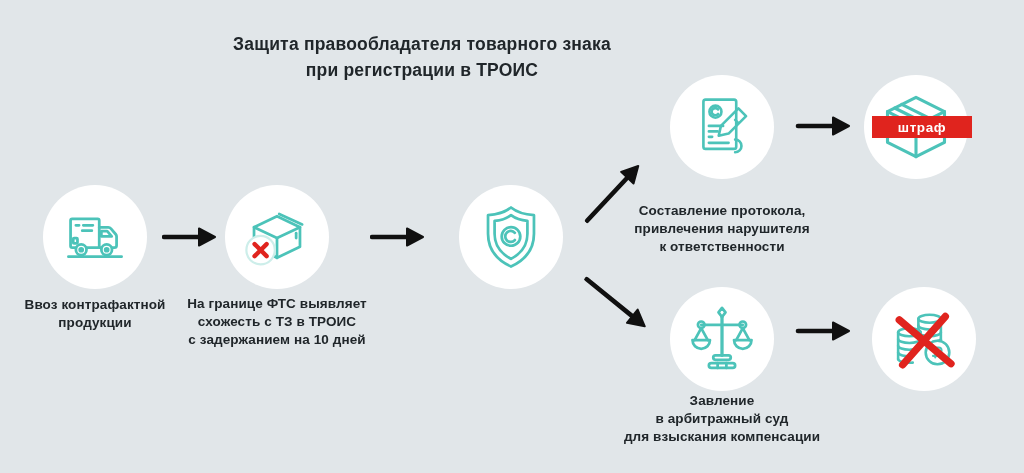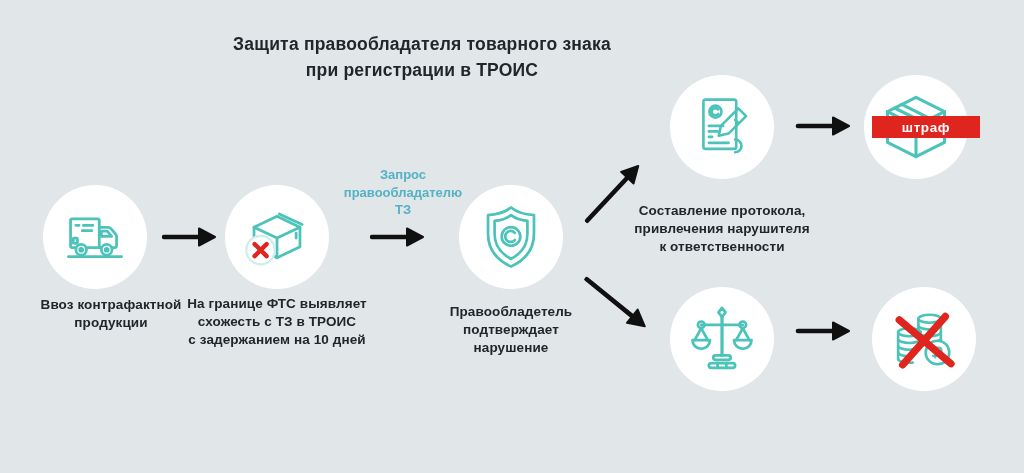--- a/index.html
+++ b/index.html
@@ -22,21 +22,21 @@
     position:absolute;text-align:center;font-weight:700;font-size:13.5px;
     line-height:1.32;color:var(--ink,#20262a);white-space:pre-line;letter-spacing:.1px;
   }
   .request-note{
     position:absolute;left:323px;top:166px;width:160px;text-align:center;
     font-weight:700;font-size:13px;line-height:1.35;color:var(--label-teal,#54b2c4);
     white-space:pre-line;
   }
   .arrow{position:absolute;}
   .fine-badge{
-    position:absolute;left:872px;top:116px;width:108px;height:22px;
+    position:absolute;left:872px;top:116px;width:100px;height:22px;
     background:var(--red,#e0241e);color:#fff;font-weight:700;font-size:13.5px;
     display:flex;align-items:center;justify-content:center;letter-spacing:.6px;
   }
   svg{display:block;}
 </style>
 </head>
 <body>
 
 <div class="stage">
 
@@ -52,21 +52,21 @@
         <path d="M36,23 h8.5 c1,0 1.9,0.4 2.5,1.1 l4.5,5.3 c0.5,0.6 0.8,1.4 0.8,2.2 V40 c0,1.1 -0.9,2 -2,2 H36"></path>
         <path d="M38,26.5 h5.5 l4.2,5 H38 z"></path>
         <circle cx="19" cy="44" r="5" fill="#fff"></circle>
         <circle cx="43" cy="44" r="5" fill="#fff"></circle>
         <circle cx="19" cy="44" r="1.4"></circle>
         <circle cx="43" cy="44" r="1.4"></circle>
         <path d="M7,50.5 H57"></path>
       </svg>
     </span>
   </div>
-  <div class="node-label" style="left:0px;top:296px;width:190px;margin-left:16px;">Ввоз контрафактной
+  <div class="node-label" style="left:0px;top:296px;width:190px;">Ввоз контрафактной
 продукции</div>
 
   <div class="arrow" style="left:162px;top:225px;">
     <svg width="56" height="24" viewBox="0 0 56 24">
       <path d="M2,12 H41" stroke="var(--arrow)" stroke-width="4.6" stroke-linecap="round" fill="none"></path>
       <path d="M37,3.5 L53,12 L37,20.5 Z" fill="var(--arrow)" stroke="var(--arrow)" stroke-width="2" stroke-linejoin="round"></path>
     </svg>
   </div>
 
   <div class="circle" style="left:225px;top:185px;">
@@ -81,44 +81,38 @@
           <circle cx="17" cy="44" r="13" fill="#fff" stroke="#cdeeea" stroke-width="2"></circle>
           <path d="M11.5,38.5 L22.5,49.5 M22.5,38.5 L11.5,49.5" stroke="var(--red)" stroke-width="4"></path>
         </g>
       </svg>
     </span>
   </div>
   <div class="node-label" style="left:167px;top:295px;width:220px;">На границе ФТС выявляет
 схожесть с ТЗ в ТРОИС
 с задержанием на 10 дней</div>
 
-  <div class="request-note">Запрос
-правообладателю
-ТЗ</div>
   <div class="arrow" style="left:370px;top:225px;">
     <svg width="56" height="24" viewBox="0 0 56 24">
       <path d="M2,12 H41" stroke="var(--arrow)" stroke-width="4.6" stroke-linecap="round" fill="none"></path>
       <path d="M37,3.5 L53,12 L37,20.5 Z" fill="var(--arrow)" stroke="var(--arrow)" stroke-width="2" stroke-linejoin="round"></path>
     </svg>
   </div>
 
   <div class="circle" style="left:459px;top:185px;">
     <span>
       <svg width="70" height="70" viewBox="0 0 64 64" fill="none" stroke="var(--teal)" stroke-width="2.5" stroke-linecap="round" stroke-linejoin="round">
         <path d="M32,5 C37,9 45,11.5 53,12 V29 C53,44 44,53.5 32,59 C20,53.5 11,44 11,29 V12 C19,11.5 27,9 32,5 Z"></path>
         <path d="M32,12 C36,15 41.5,16.8 47,17.2 V29 C47,40 40.5,47.5 32,52 C23.5,47.5 17,40 17,29 V17.2 C22.5,16.8 28,15 32,12 Z"></path>
         <circle cx="32" cy="31.5" r="8.5"></circle>
         <path d="M35.5,28.2 A5,5 0 1 0 35.5,34.8"></path>
         <circle cx="44.5" cy="50" r="0.9" fill="var(--teal)" stroke="none"></circle>
       </svg>
     </span>
   </div>
-  <div class="node-label" style="left:411px;top:303px;width:200px;">Правообладетель
-подтверждает
-нарушение</div>
 
   <div class="arrow" style="left:573px;top:181px;transform:rotate(-47deg);">
     <svg width="80" height="24" viewBox="0 0 80 24">
       <path d="M2,12 H64" stroke="var(--arrow)" stroke-width="4.6" stroke-linecap="round" fill="none"></path>
       <path d="M61,3.5 L77,12 L61,20.5 Z" fill="var(--arrow)" stroke="var(--arrow)" stroke-width="2" stroke-linejoin="round"></path>
     </svg>
   </div>
   <div class="arrow" style="left:576px;top:291px;transform:rotate(39deg);">
     <svg width="80" height="24" viewBox="0 0 80 24">
       <path d="M2,12 H64" stroke="var(--arrow)" stroke-width="4.6" stroke-linecap="round" fill="none"></path>
@@ -173,20 +167,23 @@
         <path d="M13,22 L7,33 M13,22 L19,33"></path>
         <path d="M5,33 a8,8 0 0 0 16,0 Z"></path>
         <path d="M51,22 L45,33 M51,22 L57,33"></path>
         <path d="M43,33 a8,8 0 0 0 16,0 Z"></path>
         <rect x="24" y="47" width="16" height="4" rx="2"></rect>
         <rect x="20" y="54" width="24" height="4.5" rx="2.2"></rect>
         <path d="M28,54 v4.5 M36,54 v4.5"></path>
       </svg>
     </span>
   </div>
+  <div class="node-label" style="left:602px;top:392px;width:240px;">Завление
+в арбитражный суд
+для взыскания компенсации</div>
 
   <div class="arrow" style="left:793px;top:319px;">
     <svg width="62" height="24" viewBox="0 0 56 24">
       <path d="M2,12 H41" stroke="var(--arrow)" stroke-width="4.6" stroke-linecap="round" fill="none"></path>
       <path d="M37,3.5 L53,12 L37,20.5 Z" fill="var(--arrow)" stroke="var(--arrow)" stroke-width="2" stroke-linejoin="round"></path>
     </svg>
   </div>
 
   <div class="circle" style="left:872px;top:287px;">
     <span>

